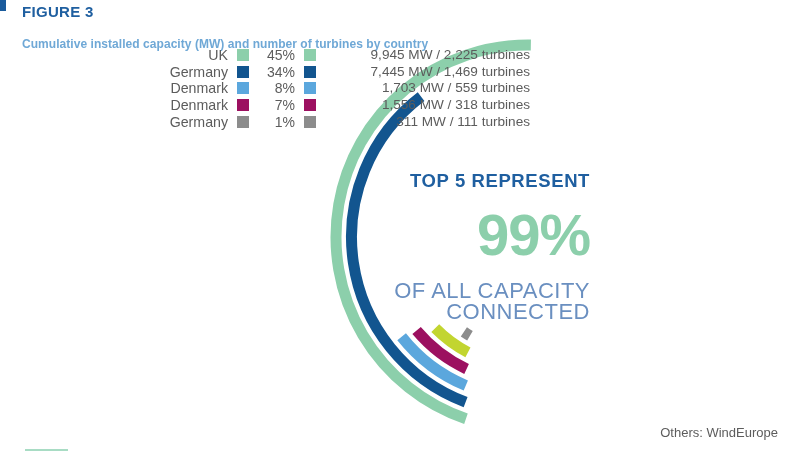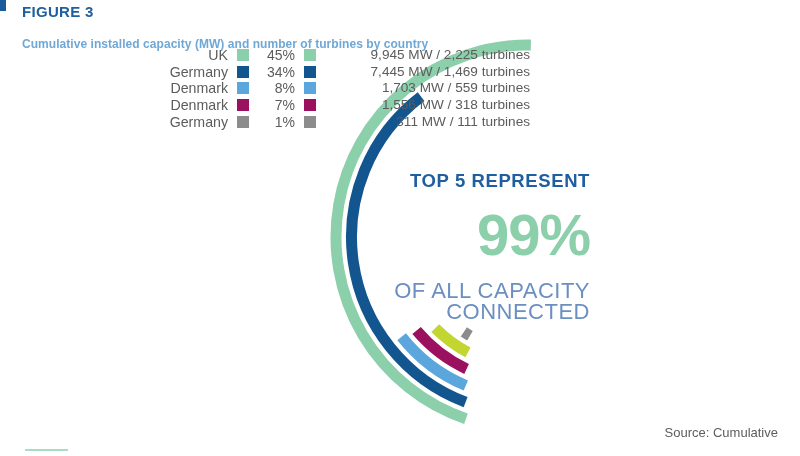--- a/index.html
+++ b/index.html
@@ -213,14 +213,14 @@
 
 </div>
 
 <div id="center-text">
   <div id="top5-line" style="color: rgb(31, 95, 160);">TOP 5 REPRESENT</div>
   <div id="big-pct" style="color: rgb(140, 207, 171);">99%</div>
   <div id="cap-line-1" style="color: rgb(106, 143, 192);">OF ALL CAPACITY</div>
   <div id="cap-line-2" style="color: rgb(106, 143, 192);">CONNECTED</div>
 </div>
 
-<div id="source-note">Source: Cumulative</div>
+<div id="source-note">Others: WindEurope</div>
 <div id="bottom-rule" style="background: rgb(168, 220, 196);"></div>
 
 </body></html>

